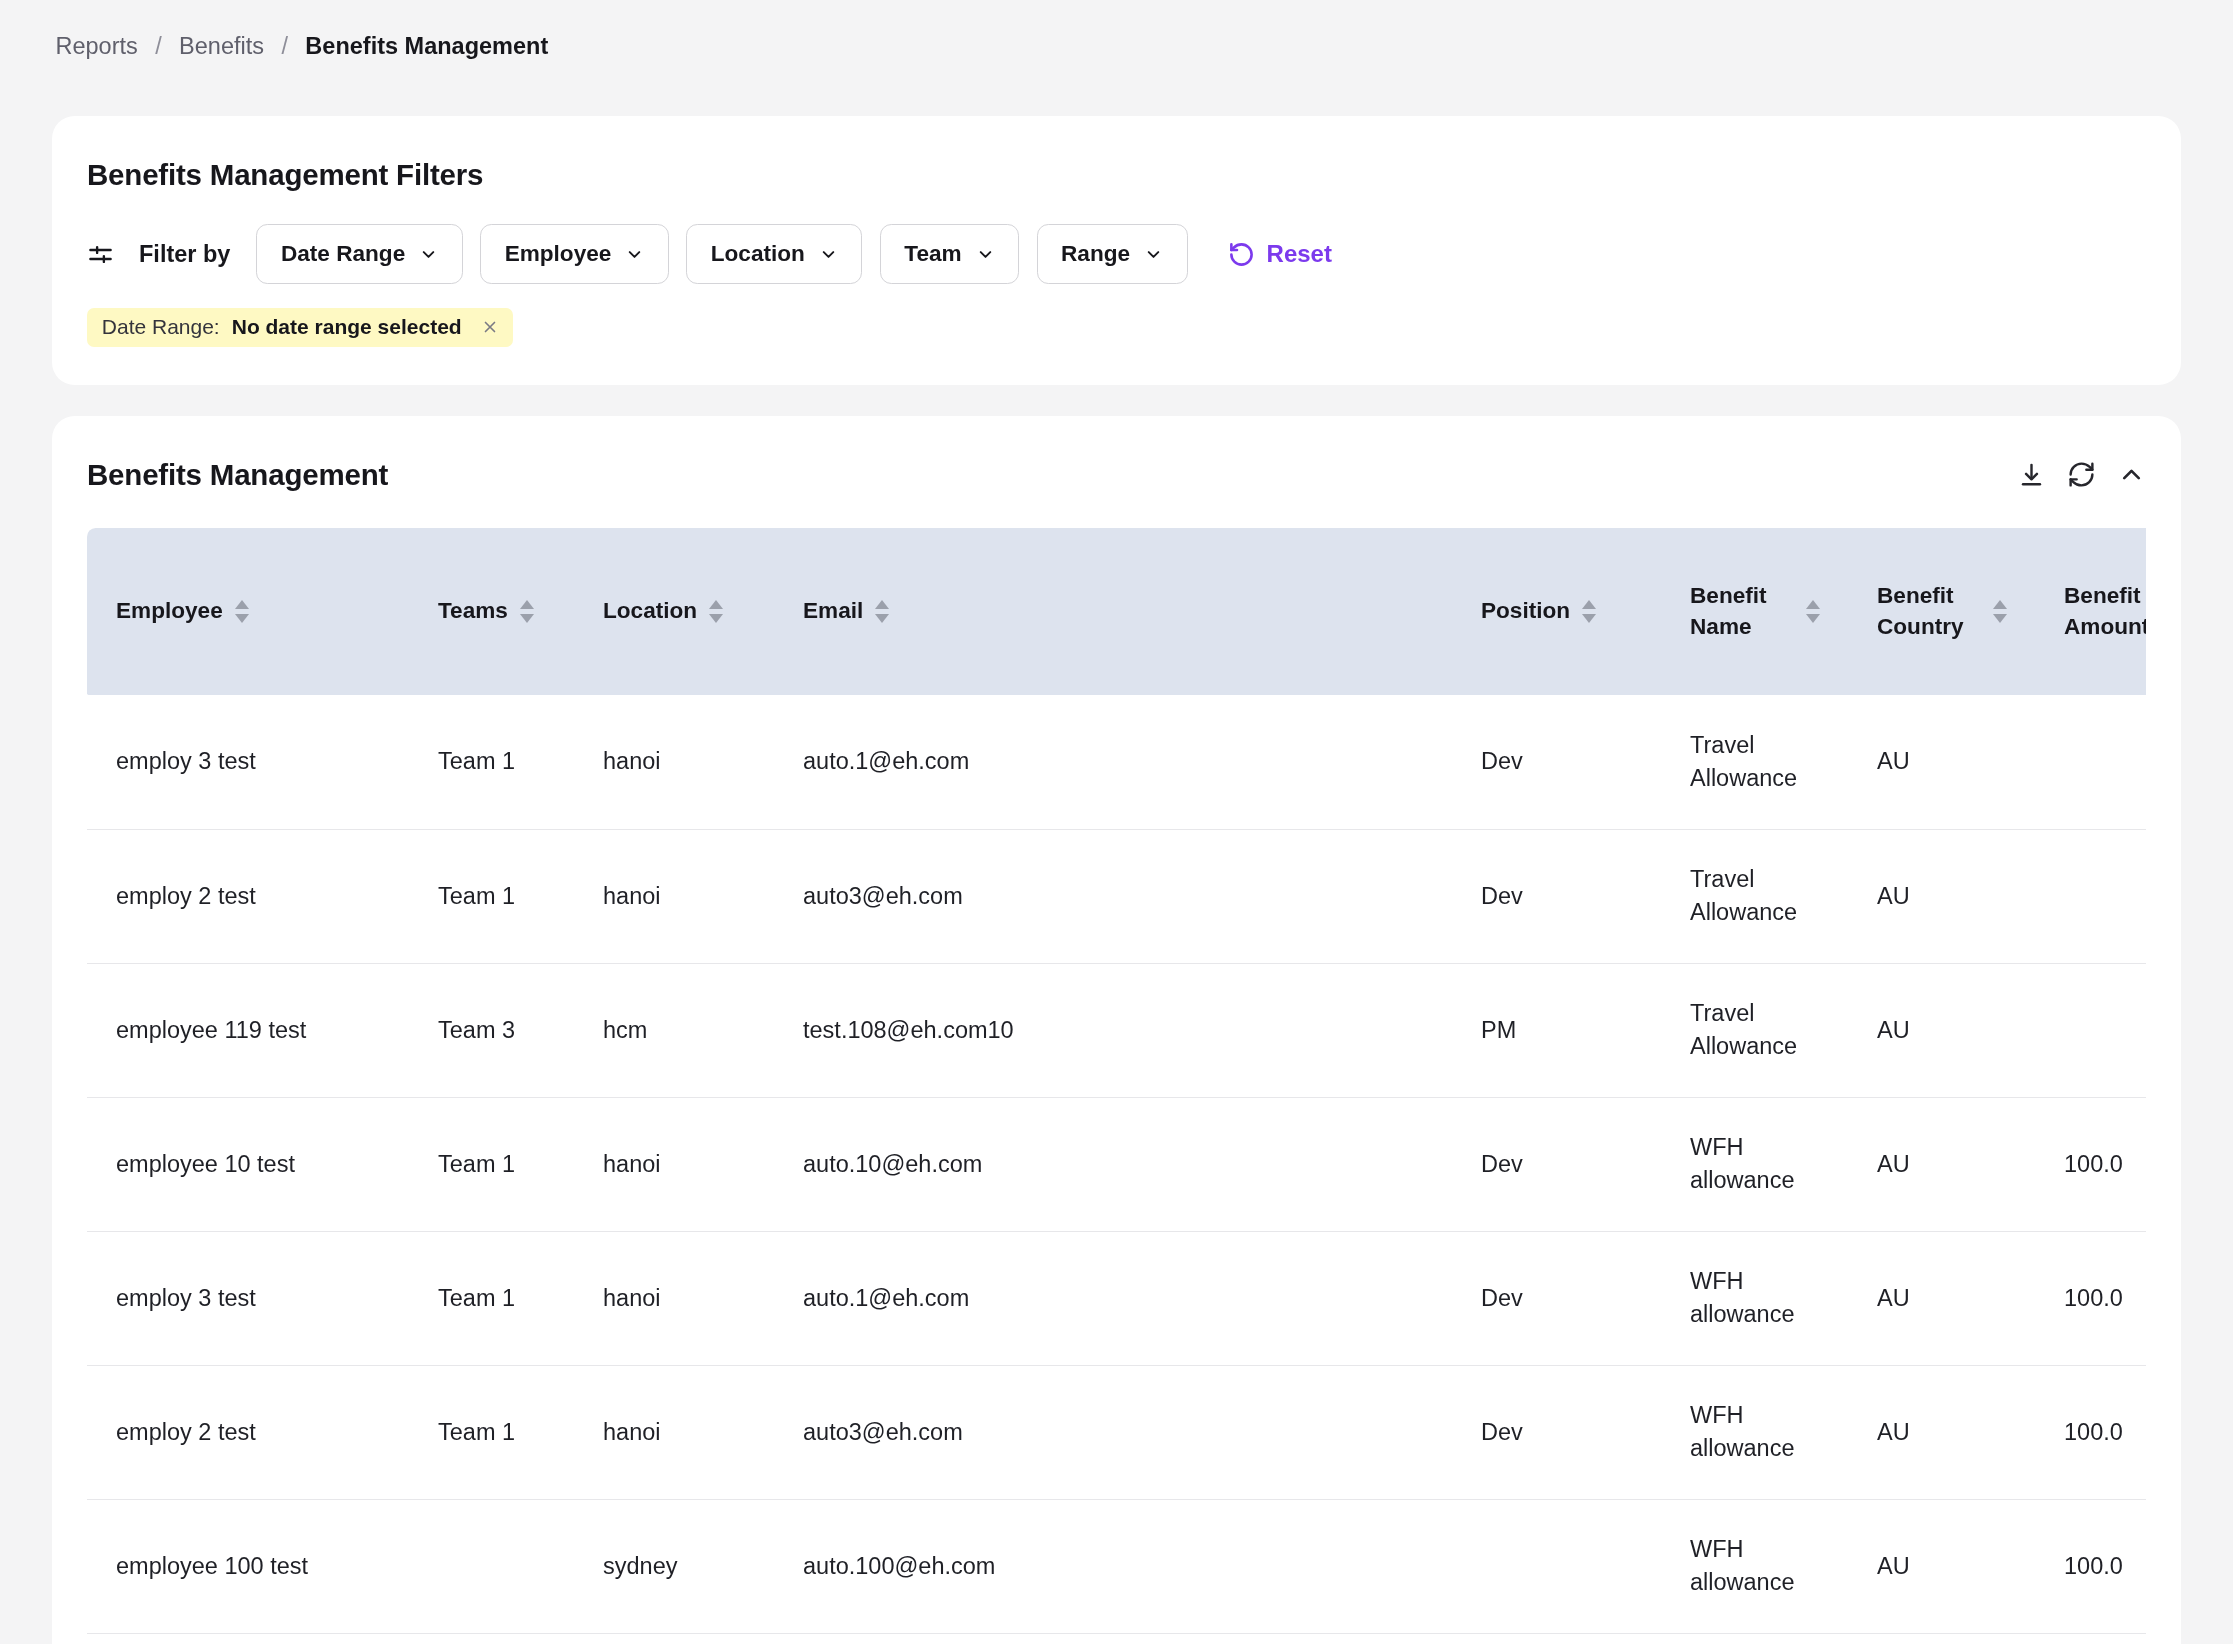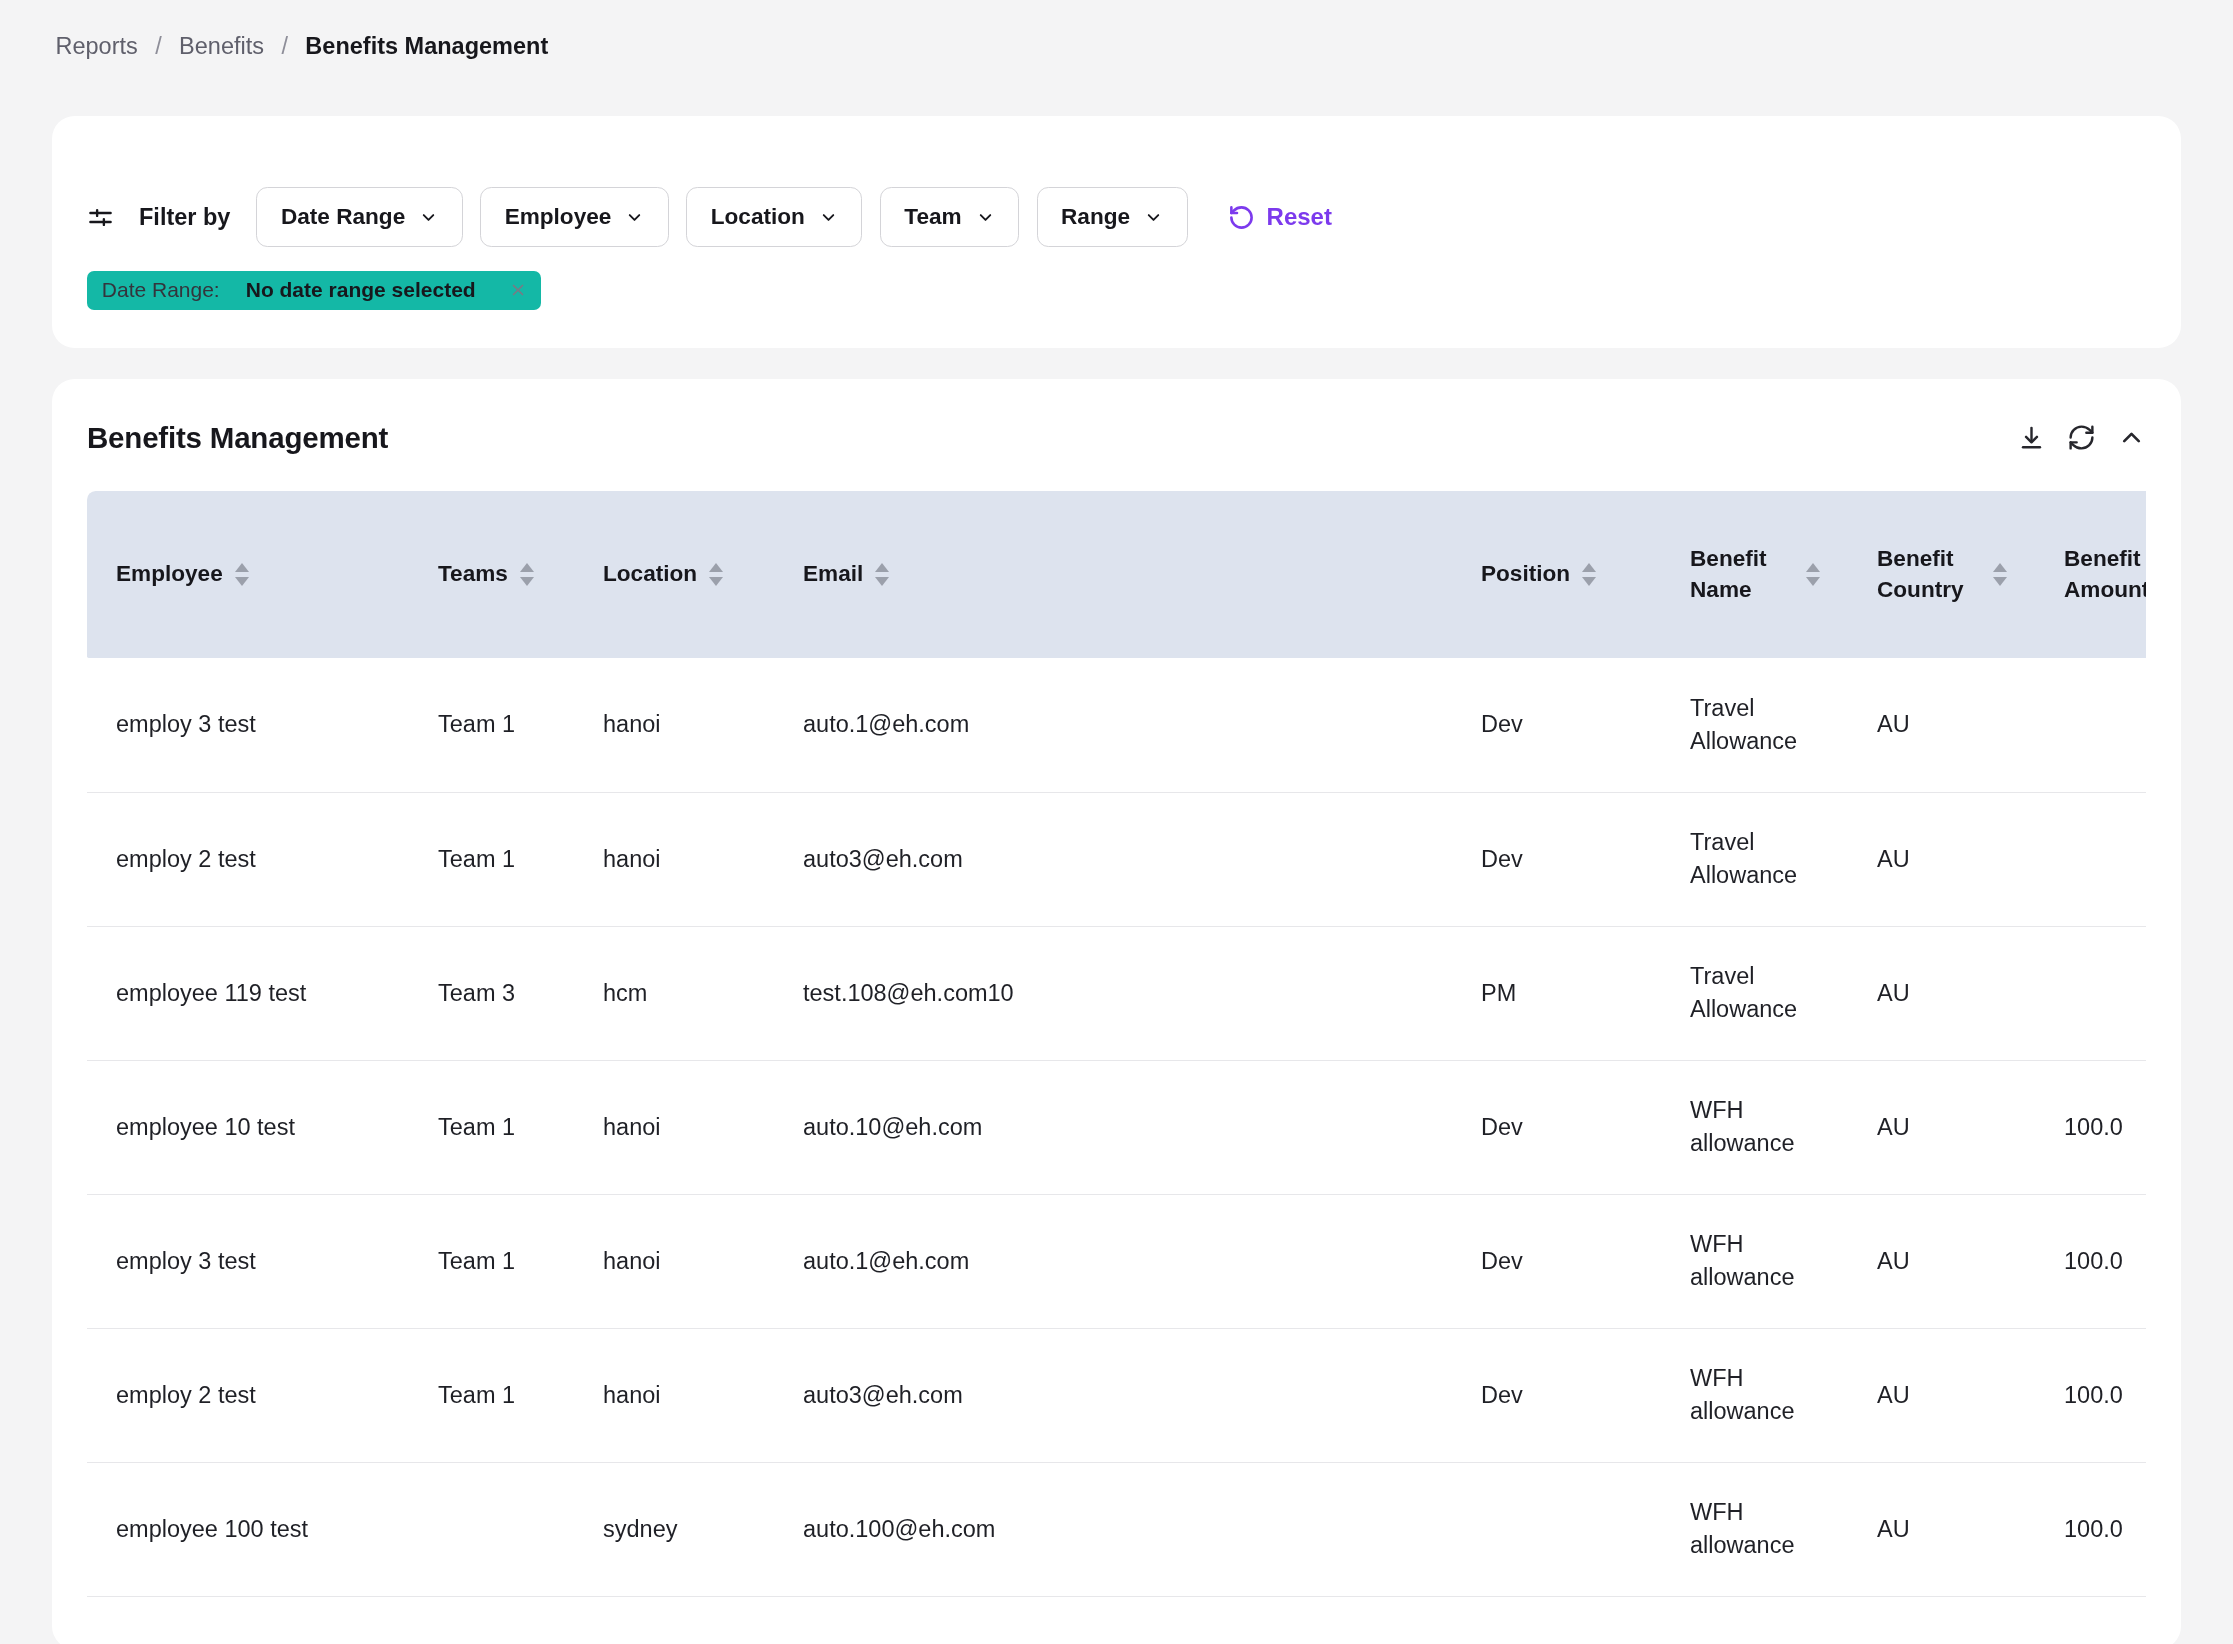--- a/index.html
+++ b/index.html
@@ -32,22 +32,22 @@
     font-size: 22.6px; font-weight: 700; color: #17171c; cursor: pointer;
   }
   .reset-btn {
     display: inline-flex; align-items: center; gap: 12px; margin-left: 22.6px;
     background: none; border: none; cursor: pointer;
     font-family: "Liberation Sans", sans-serif;
     font-size: 24px; font-weight: 700; color: #7c3aed;
   }
   .chip-row { margin-top: 23.5px; }
   .chip {
-    display: inline-flex; align-items: center; gap: 26px;
-    background: #14b8a6; border-radius: 7px; padding: 7.8px 14.8px;
+    display: inline-flex; align-items: center; gap: 12px;
+    background: #fef9c3; border-radius: 7px; padding: 7.8px 14.8px;
     font-size: 21px; color: #34343c;
   }
   .chip .chip-value { font-weight: 700; color: #17171c; }
   .chip .chip-close { display: inline-flex; margin-left: 7px; cursor: pointer; }
 
   
   .report-card { margin-top: 31px; padding-bottom: 52px; }
   .card-head { display: flex; align-items: center; justify-content: space-between; }
   .card-actions { display: flex; align-items: center; gap: 21px; }
   .icon-btn { display: inline-flex; background: none; border: none; cursor: pointer; padding: 0; }
@@ -81,20 +81,21 @@
 
 <nav class="breadcrumb">
   <span class="crumb">Reports</span>
   <span class="sep">/</span>
   <span class="crumb">Benefits</span>
   <span class="sep">/</span>
   <span class="crumb-current">Benefits Management</span>
 </nav>
 
 <section class="card">
+  <h2>Benefits Management Filters</h2>
 
   <div class="filter-row">
     <span class="filter-by">
       <svg width="27" height="27" viewBox="0 0 24 24" fill="none" stroke="#17171c" stroke-width="2.1" stroke-linecap="round">
         <line x1="3" y1="8" x2="21" y2="8"></line>
           <line x1="9" y1="5.4" x2="9" y2="10.6"></line>
         <line x1="3" y1="16" x2="21" y2="16"></line>
           <line x1="15" y1="13.4" x2="15" y2="18.6"></line>
       </svg>
       <span>Filter by</span>

